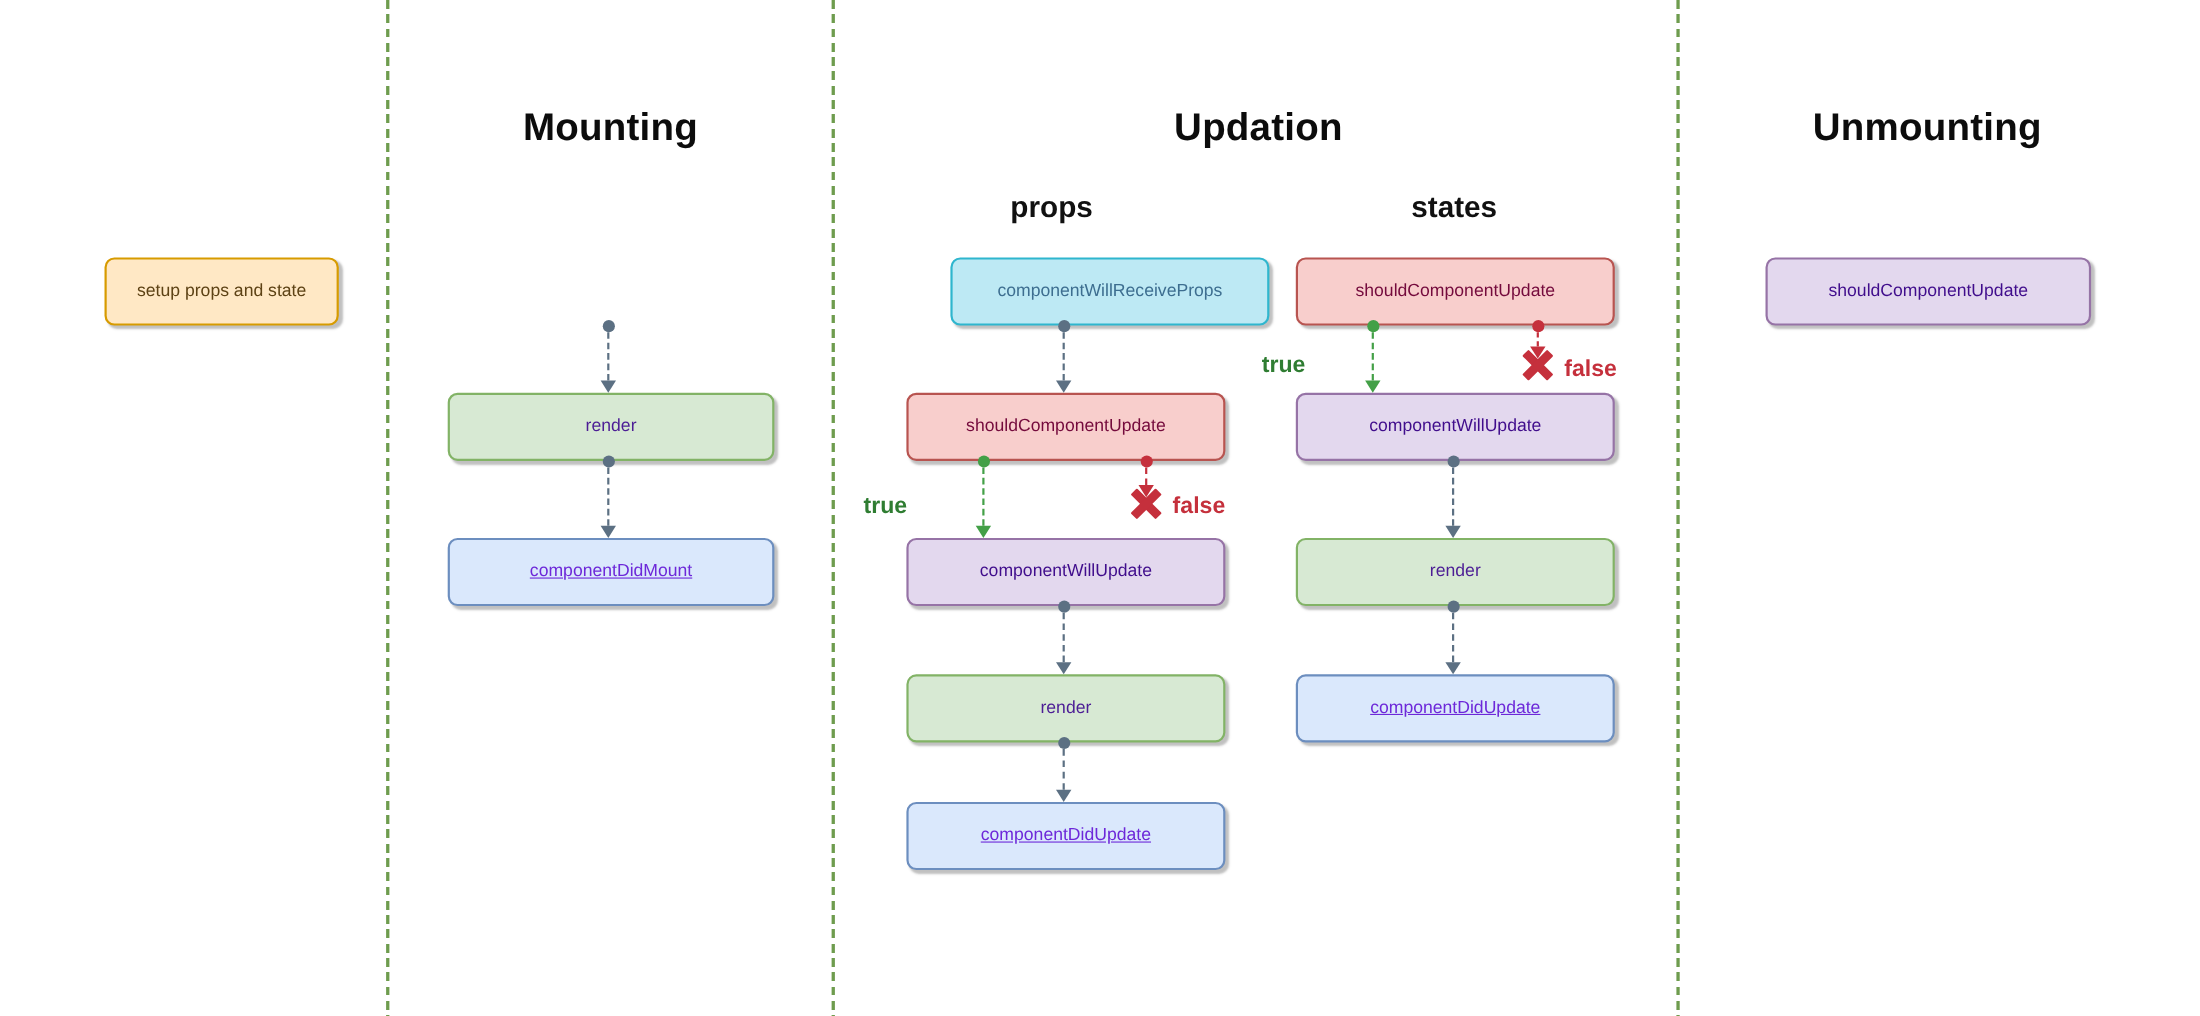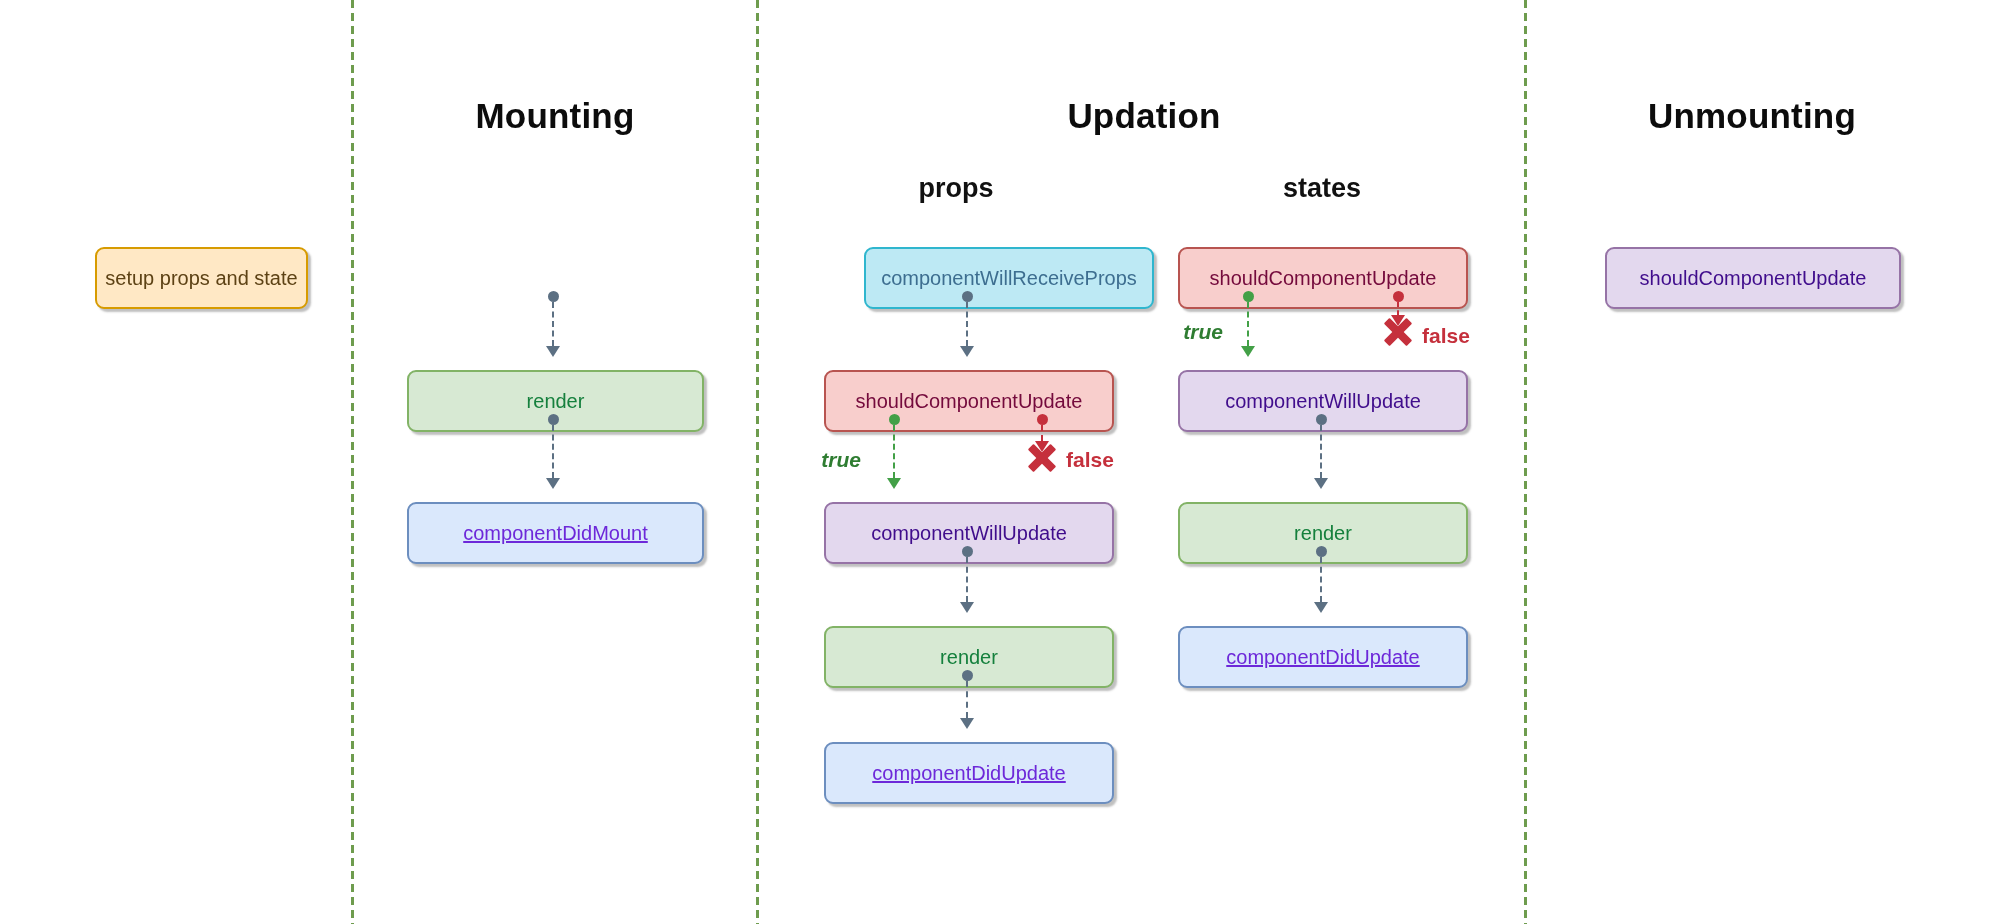--- a/index.html
+++ b/index.html
@@ -15,27 +15,26 @@
     position:absolute;top:94px;width:300px;height:44px;line-height:44px;
     text-align:center;font-size:35px;font-weight:600;color:#0c0c0c;letter-spacing:.2px;
   }
   .sub-title{
     position:absolute;top:172px;width:200px;height:32px;line-height:32px;
     text-align:center;font-size:27px;font-weight:600;color:#111;
   }
   .node{
     position:absolute;height:58px;border:2px solid;border-radius:9px;
     display:flex;align-items:center;justify-content:center;
-    font-size:20px;font-weight:500;
+    font-size:16px;font-weight:500;
     box-shadow:3px 3px 2px rgba(90,90,90,.38);
-    margin-top:13px;
   }
   .orange{background:#ffe8c5;border-color:#d79b00;color:#5d4215;}
   .purple{background:#e3d8ee;border-color:#9673a6;color:#400d8c;}
-  .green {background:#d7e9d3;border-color:#82b366;color:#15803d;}
+  .green {background:#d7e9d3;border-color:#82b366;color:#4c1d95;}
   .blue  {background:#dae8fc;border-color:#6c8ebf;color:#6d28d9;text-decoration:underline;}
   .cyan  {background:#bde9f4;border-color:#2fb6ce;color:#3d6e90;}
   .red   {background:#f8cecc;border-color:#b85450;color:#740a3c;}
 
   .vconn{position:absolute;width:22px;transform:translateX(-11px);
          display:flex;flex-direction:column;align-items:center;}
   .vconn.c-gray {color:#5c7083;}
   .vconn.c-green{color:#43a047;}
   .vconn.c-red  {color:#c5303c;}
   .dot{width:11px;height:11px;border-radius:50%;background:currentColor;flex:0 0 auto;}
@@ -43,21 +42,21 @@
   .tri{width:0;height:0;border-left:7px solid transparent;border-right:7px solid transparent;
        border-top:11px solid currentColor;flex:0 0 auto;}
   .xmark{position:relative;width:28px;height:28px;margin-top:-8px;color:#c5303c;flex:0 0 auto;}
   .xmark::before,.xmark::after{
     content:"";position:absolute;left:50%;top:50%;width:32px;height:8px;
     background:currentColor;border-radius:1px;
   }
   .xmark::before{transform:translate(-50%,-50%) rotate(45deg);}
   .xmark::after {transform:translate(-50%,-50%) rotate(-45deg);}
   .branch-label{position:absolute;height:26px;line-height:26px;font-size:21px;font-weight:600;}
-  .lbl-true {color:#2f7d32;text-align:right;width:76px;font-style:italic;}
+  .lbl-true {color:#2f7d32;text-align:left;width:76px;}
   .lbl-false{color:#c5303c;text-align:left;width:80px;}
 </style>
 </head>
 <body>
 
 <div class="canvas">
 
   <div class="divider" style="left:351px"></div>
   <div class="divider" style="left:756px"></div>
   <div class="divider" style="left:1524px"></div>

